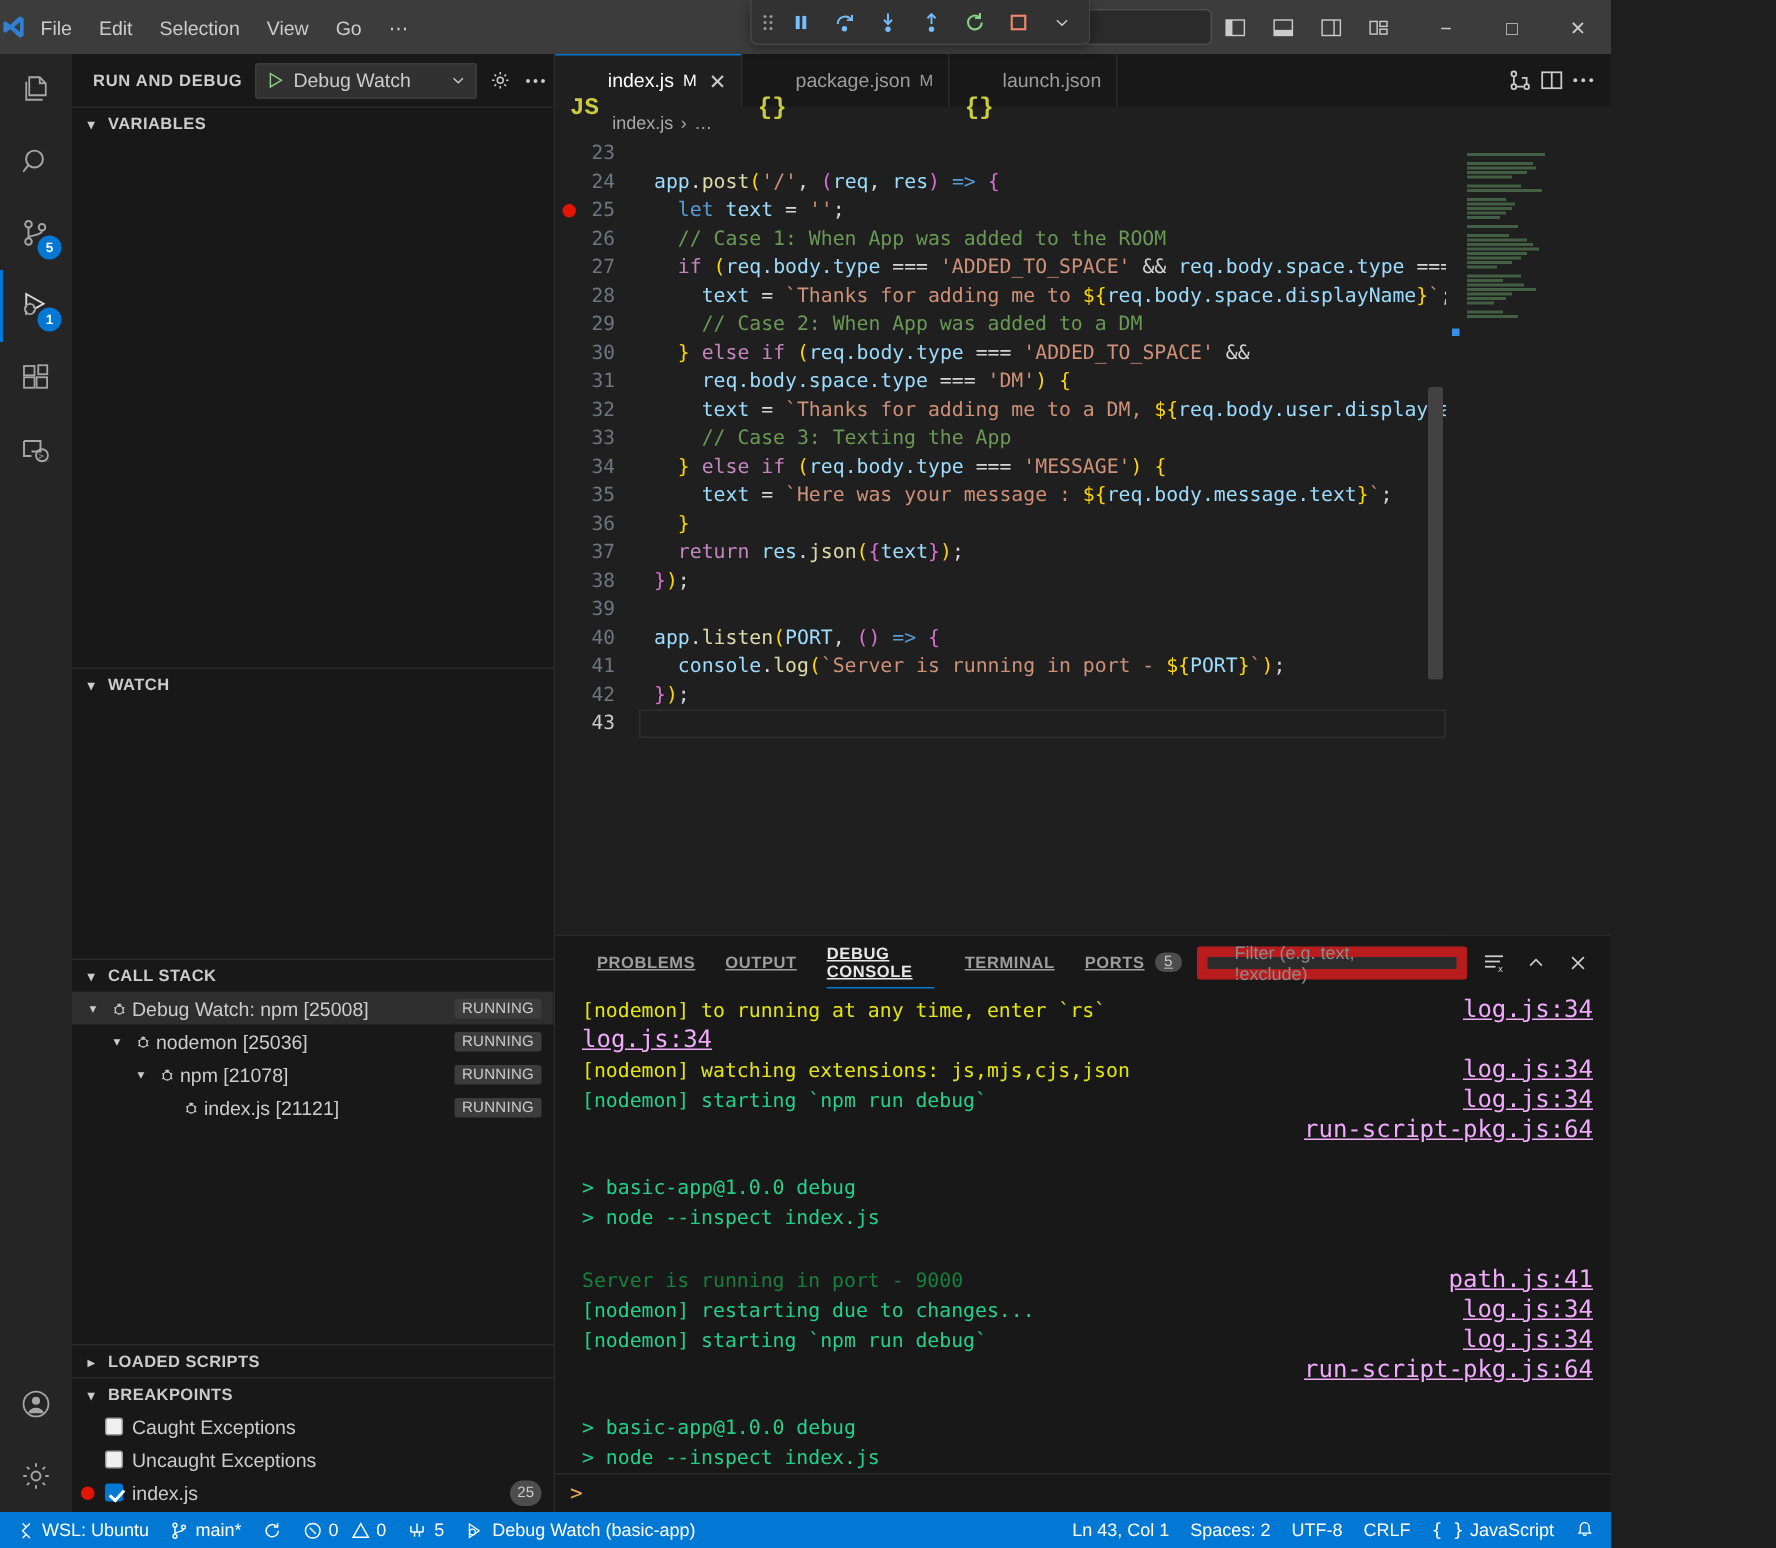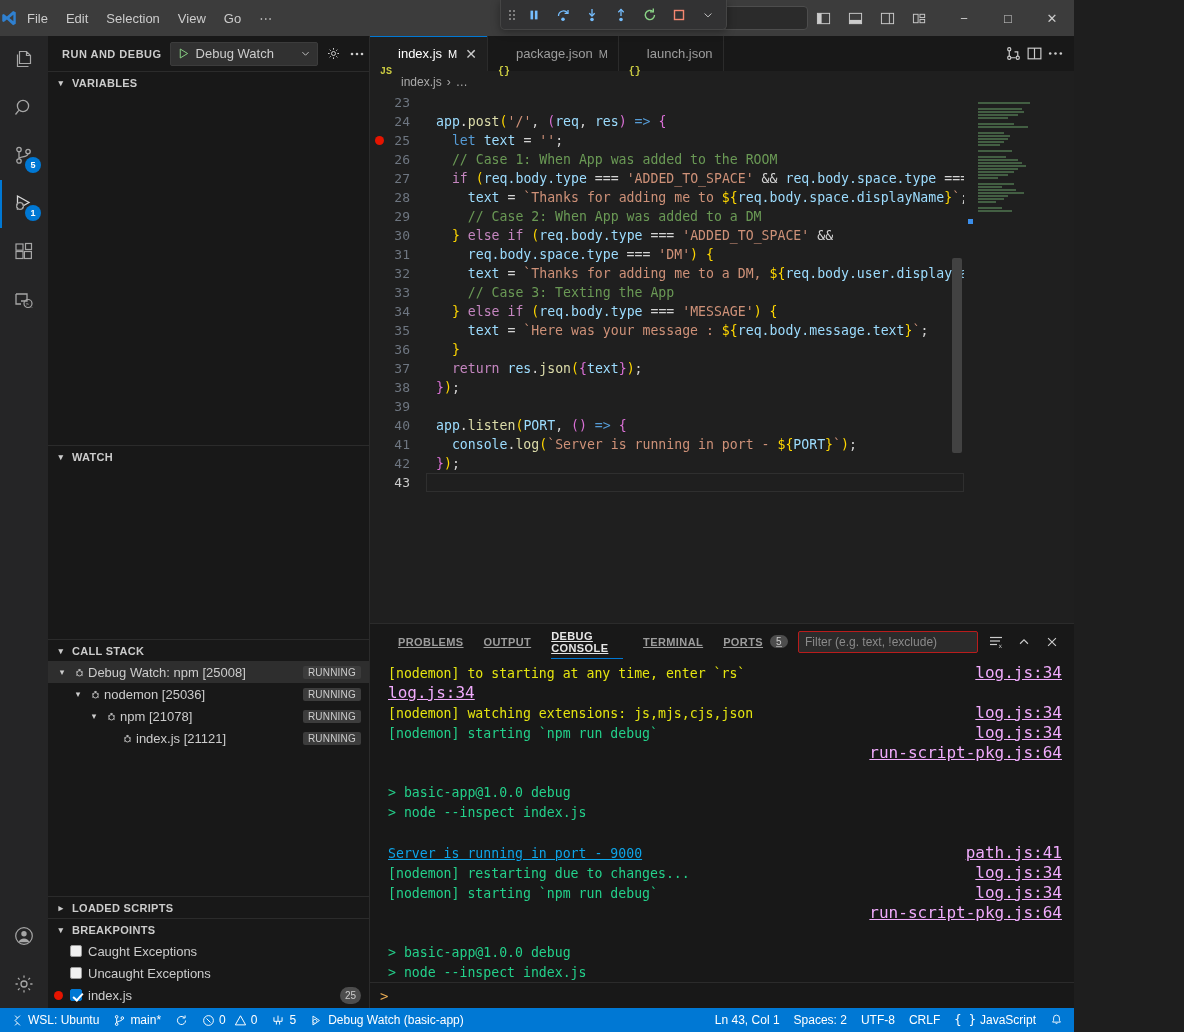--- a/index.html
+++ b/index.html
@@ -117,21 +117,21 @@
   .editorarea { flex: 1 1 auto; display: flex; flex-direction: column; min-width: 0; background: #1f1f1f; }
   .tabsrow { height: 35px; background: #181818; display: flex; align-items: stretch; flex: 0 0 35px; }
   .tab {
     display: flex; align-items: center; gap: 6px; padding: 0 10px; font-size: 13px;
     border-right: 1px solid #2b2b2b; color: #9d9d9d; position: relative; white-space: nowrap;
   }
   .tab.active { background: #1f1f1f; color: #ffffff; }
   .tab.active::before {
     content: ''; position: absolute; left: 0; right: 0; top: 0; height: 1px; background: #0078d4;
   }
-  .tab-icon { font-size: 10px; font-weight: bold; font-family: "Liberation Mono", monospace; margin-top: 36px; }
+  .tab-icon { font-size: 16px; font-weight: bold; font-family: "Liberation Mono", monospace; margin-top: 36px; }
   .ico-js { color: #cbcb41; }
   .ico-json { color: #cbcb41; }
   .tab-dirty { font-size: 11px; color: inherit; }
   .tab-close { font-size: 14px; margin-left: 2px; line-height: 1; color: #cccccc; }
   .tabs-actions { margin-left: auto; display: flex; align-items: center; gap: 4px; padding-right: 10px; }
 
   .breadcrumbs { height: 22px; display: flex; align-items: center; gap: 5px; padding-left: 14px; font-size: 12px; color: #a9a9a9; flex: 0 0 22px; background: #1f1f1f; }
 
   .editor { flex: 1 1 auto; position: relative; overflow: hidden; background: #1f1f1f; display: flex; }
   .code-wrap { flex: 1 1 auto; position: relative; overflow: hidden; }
@@ -169,35 +169,35 @@
 
   
   .panel { height: 385px; flex: 0 0 385px; background: #181818; border-top: 1px solid #2b2b2b; display: flex; flex-direction: column; }
   .panel-tabs { height: 35px; display: flex; align-items: center; padding-left: 18px; gap: 0; flex: 0 0 35px; }
   .ptab { font-size: 11px; font-weight: bold; letter-spacing: .4px; color: #9d9d9d; padding: 0 10px; height: 35px; display: flex; align-items: center; position: relative; gap: 7px; text-decoration: underline; }
   .ptab.active { color: #e7e7e7; align-items: center; }
   .ptab.active::after { content: ''; position: absolute; left: 10px; right: 10px; bottom: 0; height: 1px; background: #0078d4; }
   .ptab .cnt { background: #4d4d4d; color: #ccc; border-radius: 9px; font-size: 10px; padding: 1px 6px; font-weight: normal; }
   .panel-actions { margin-left: auto; display: flex; align-items: center; gap: 8px; padding-right: 12px; }
   .filter-box {
-    width: 180px; height: 22px; background: #2b2b2b; border: 1px solid #b91c1c; border-radius: 2px;
-    display: flex; align-items: center; padding: 0 6px; font-size: 12px; color: #8a8a8a;
+    width: 180px; height: 22px; background: #2b2b2b; border: 7px solid #b91c1c; border-radius: 2px;
+    display: flex; align-items: center; padding: 0 18px; font-size: 12px; color: #8a8a8a;
   }
   .pa-btn { width: 20px; height: 20px; display: flex; align-items: center; justify-content: center; color: #cccccc; font-size: 13px; }
 
   .console {
     flex: 1 1 auto; overflow: hidden; padding: 4px 0 0 0; position: relative;
     font-family: "DejaVu Sans Mono", "Liberation Mono", monospace; font-size: 13.2px; line-height: 20px;
   }
   .cons-row { display: flex; align-items: baseline; padding: 0 12px 0 18px; height: 20px; white-space: pre; }
   .cons-msg { flex: 1 1 auto; overflow: hidden; }
   .cons-src { color: #f0abfc; text-decoration: underline; font-size: 16px; white-space: nowrap; }
   .m-yellow { color: #e5e510; }
   .m-green  { color: #23d18b; }
-  .m-blue   { color: #0ea5e9; text-decoration: underline; }
+  .m-blue   { color: #15803d; }
   .m-grey   { color: #cccccc; }
   .console-input {
     height: 26px; border-top: 1px solid #2b2b2b; display: flex; align-items: center;
     padding-left: 10px; gap: 6px; flex: 0 0 26px;
   }
   .ci-caret { color: #e8ab53; font-size: 14px; font-family: "DejaVu Sans Mono", monospace; }
 
   
   .statusbar {
     height: 24px; background: #0078d4; color: #ffffff; display: flex; align-items: center;
@@ -656,21 +656,21 @@
             </div>
             <div class="pa-btn">
               <svg width="14" height="14" viewBox="0 0 16 16">
                   <path d="M3.5 3.5 12.5 12.5M12.5 3.5 3.5 12.5" stroke="#cccccc" stroke-width="1.3"></path>
                 </svg>
             </div>
           </div>
         </div>
 
         <div class="console" id="console-body">
-            <div class="cons-row"><span class="cons-msg m-yellow">[nodemon] to starting at any time, enter `rs`</span><span class="cons-src">log.js:34</span></div>
+            <div class="cons-row"><span class="cons-msg m-yellow">[nodemon] to running at any time, enter `rs`</span><span class="cons-src">log.js:34</span></div>
             <div class="cons-row"><span class="cons-src">log.js:34</span></div>
             <div class="cons-row"><span class="cons-msg m-yellow">[nodemon] watching extensions: js,mjs,cjs,json</span><span class="cons-src">log.js:34</span></div>
             <div class="cons-row"><span class="cons-msg m-green">[nodemon] starting `npm run debug`</span><span class="cons-src">log.js:34</span></div>
             <div class="cons-row"><span class="cons-msg m-grey"></span><span class="cons-src">run-script-pkg.js:64</span></div>
             <div class="cons-row"><span class="cons-msg m-grey"></span><span class="cons-src" style="text-decoration: none;"></span></div>
             <div class="cons-row"><span class="cons-msg m-green">&gt; basic-app@1.0.0 debug</span><span class="cons-src" style="text-decoration: none;"></span></div>
             <div class="cons-row"><span class="cons-msg m-green">&gt; node --inspect index.js</span><span class="cons-src" style="text-decoration: none;"></span></div>
             <div class="cons-row"><span class="cons-msg m-grey"></span><span class="cons-src" style="text-decoration: none;"></span></div>
             <div class="cons-row"><span class="cons-msg m-blue">Server is running in port - 9000</span><span class="cons-src">path.js:41</span></div>
             <div class="cons-row"><span class="cons-msg m-green">[nodemon] restarting due to changes...</span><span class="cons-src">log.js:34</span></div>

